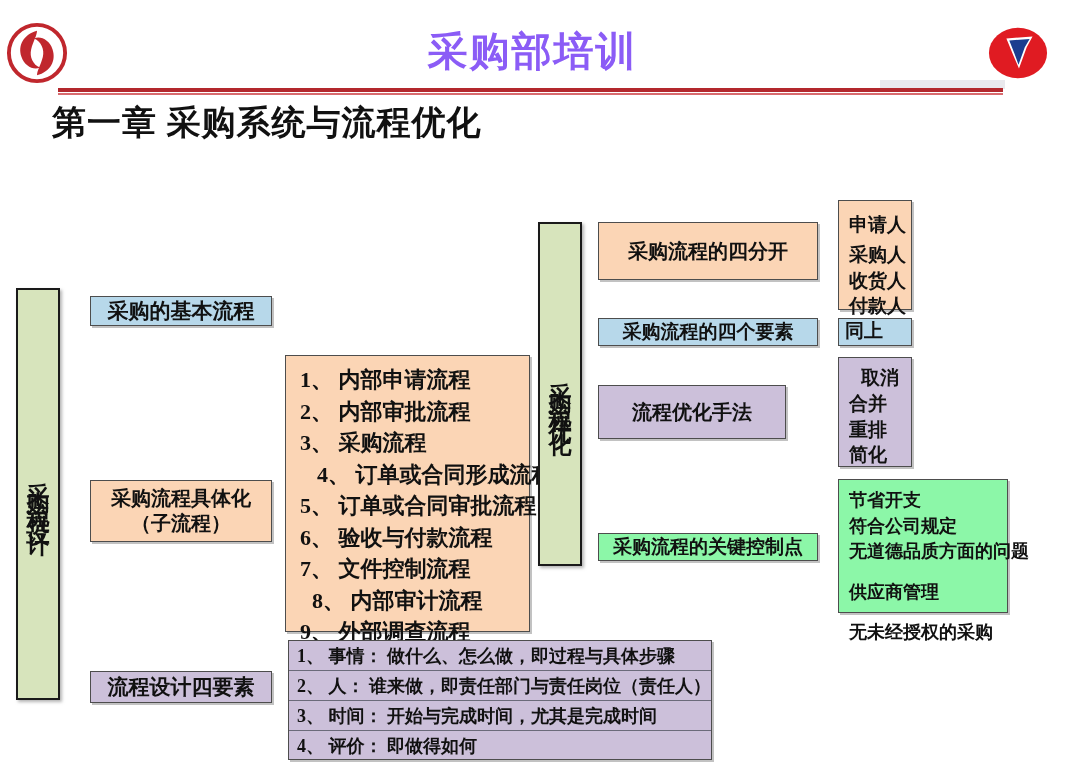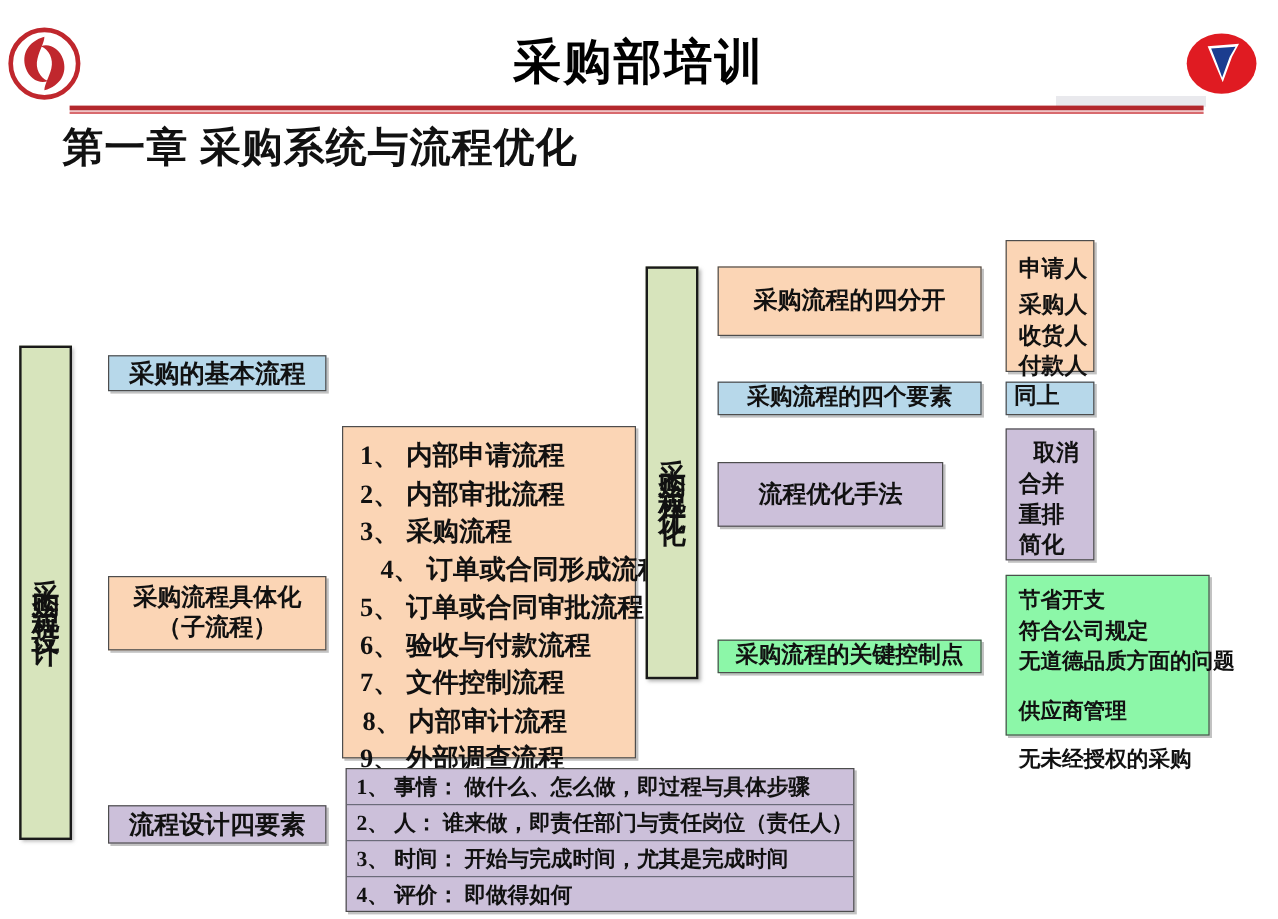--- a/index.html
+++ b/index.html
@@ -9,21 +9,21 @@
     font-family:"Liberation Serif","DejaVu Serif",serif;
     overflow:hidden;
     position:relative;
   }
   #slide{position:absolute;inset:0;}
 
   
   .hdr-title{
     position:absolute;left:0;top:24px;width:1065px;
     text-align:center;
-    font-size:40px;font-weight:700;color:#000000;
+    font-size:40px;font-weight:700;color:#8b5cf6;
     letter-spacing:2px;
     font-family:"Liberation Serif","DejaVu Serif",serif;
   }
   .hdr-rule{
     position:absolute;left:58px;top:88px;width:945px;height:4px;
     background:#b3282d;
   }
   .hdr-rule2{
     position:absolute;left:58px;top:93px;width:945px;height:2px;
     background:#d86a6e;
@@ -117,21 +117,21 @@
   </div>
 
   <div class="box lst f-orange" style="left:285px;top:355px;width:245px;height:277px;font-size:22px;">
     <div style="margin:4px 0;">1、 内部申请流程</div>
     <div style="margin:4px 0;">2、 内部审批流程</div>
     <div style="margin:4px 0;">3、 采购流程</div>
     <div style="margin:4px 17px;">4、 订单或合同形成流程</div>
     <div style="margin:4px 0;">5、 订单或合同审批流程</div>
     <div style="margin:4px 0;">6、 验收与付款流程</div>
     <div style="margin:4px 0;">7、 文件控制流程</div>
-    <div style="margin:4px 2px;">8、 内部审计流程</div>
+    <div style="margin:4px 12px;">8、 内部审计流程</div>
     <div style="margin:4px 0;">9、 外部调查流程</div>
   </div>
 
   <div class="box ctr f-purple" style="left:90px;top:671px;width:182px;height:32px;font-size:21px;">
     <span>流程设计四要素</span>
   </div>
 
   <div class="box f-purple" style="left:288px;top:640px;width:424px;height:120px;font-size:18px;">
     <div style="height:30px;box-sizing:border-box;border-bottom:1px solid #6b6b7a;padding:4px 0 0 8px;white-space:nowrap;">
       <span>1、 事情： 做什么、怎么做，即过程与具体步骤</span>

